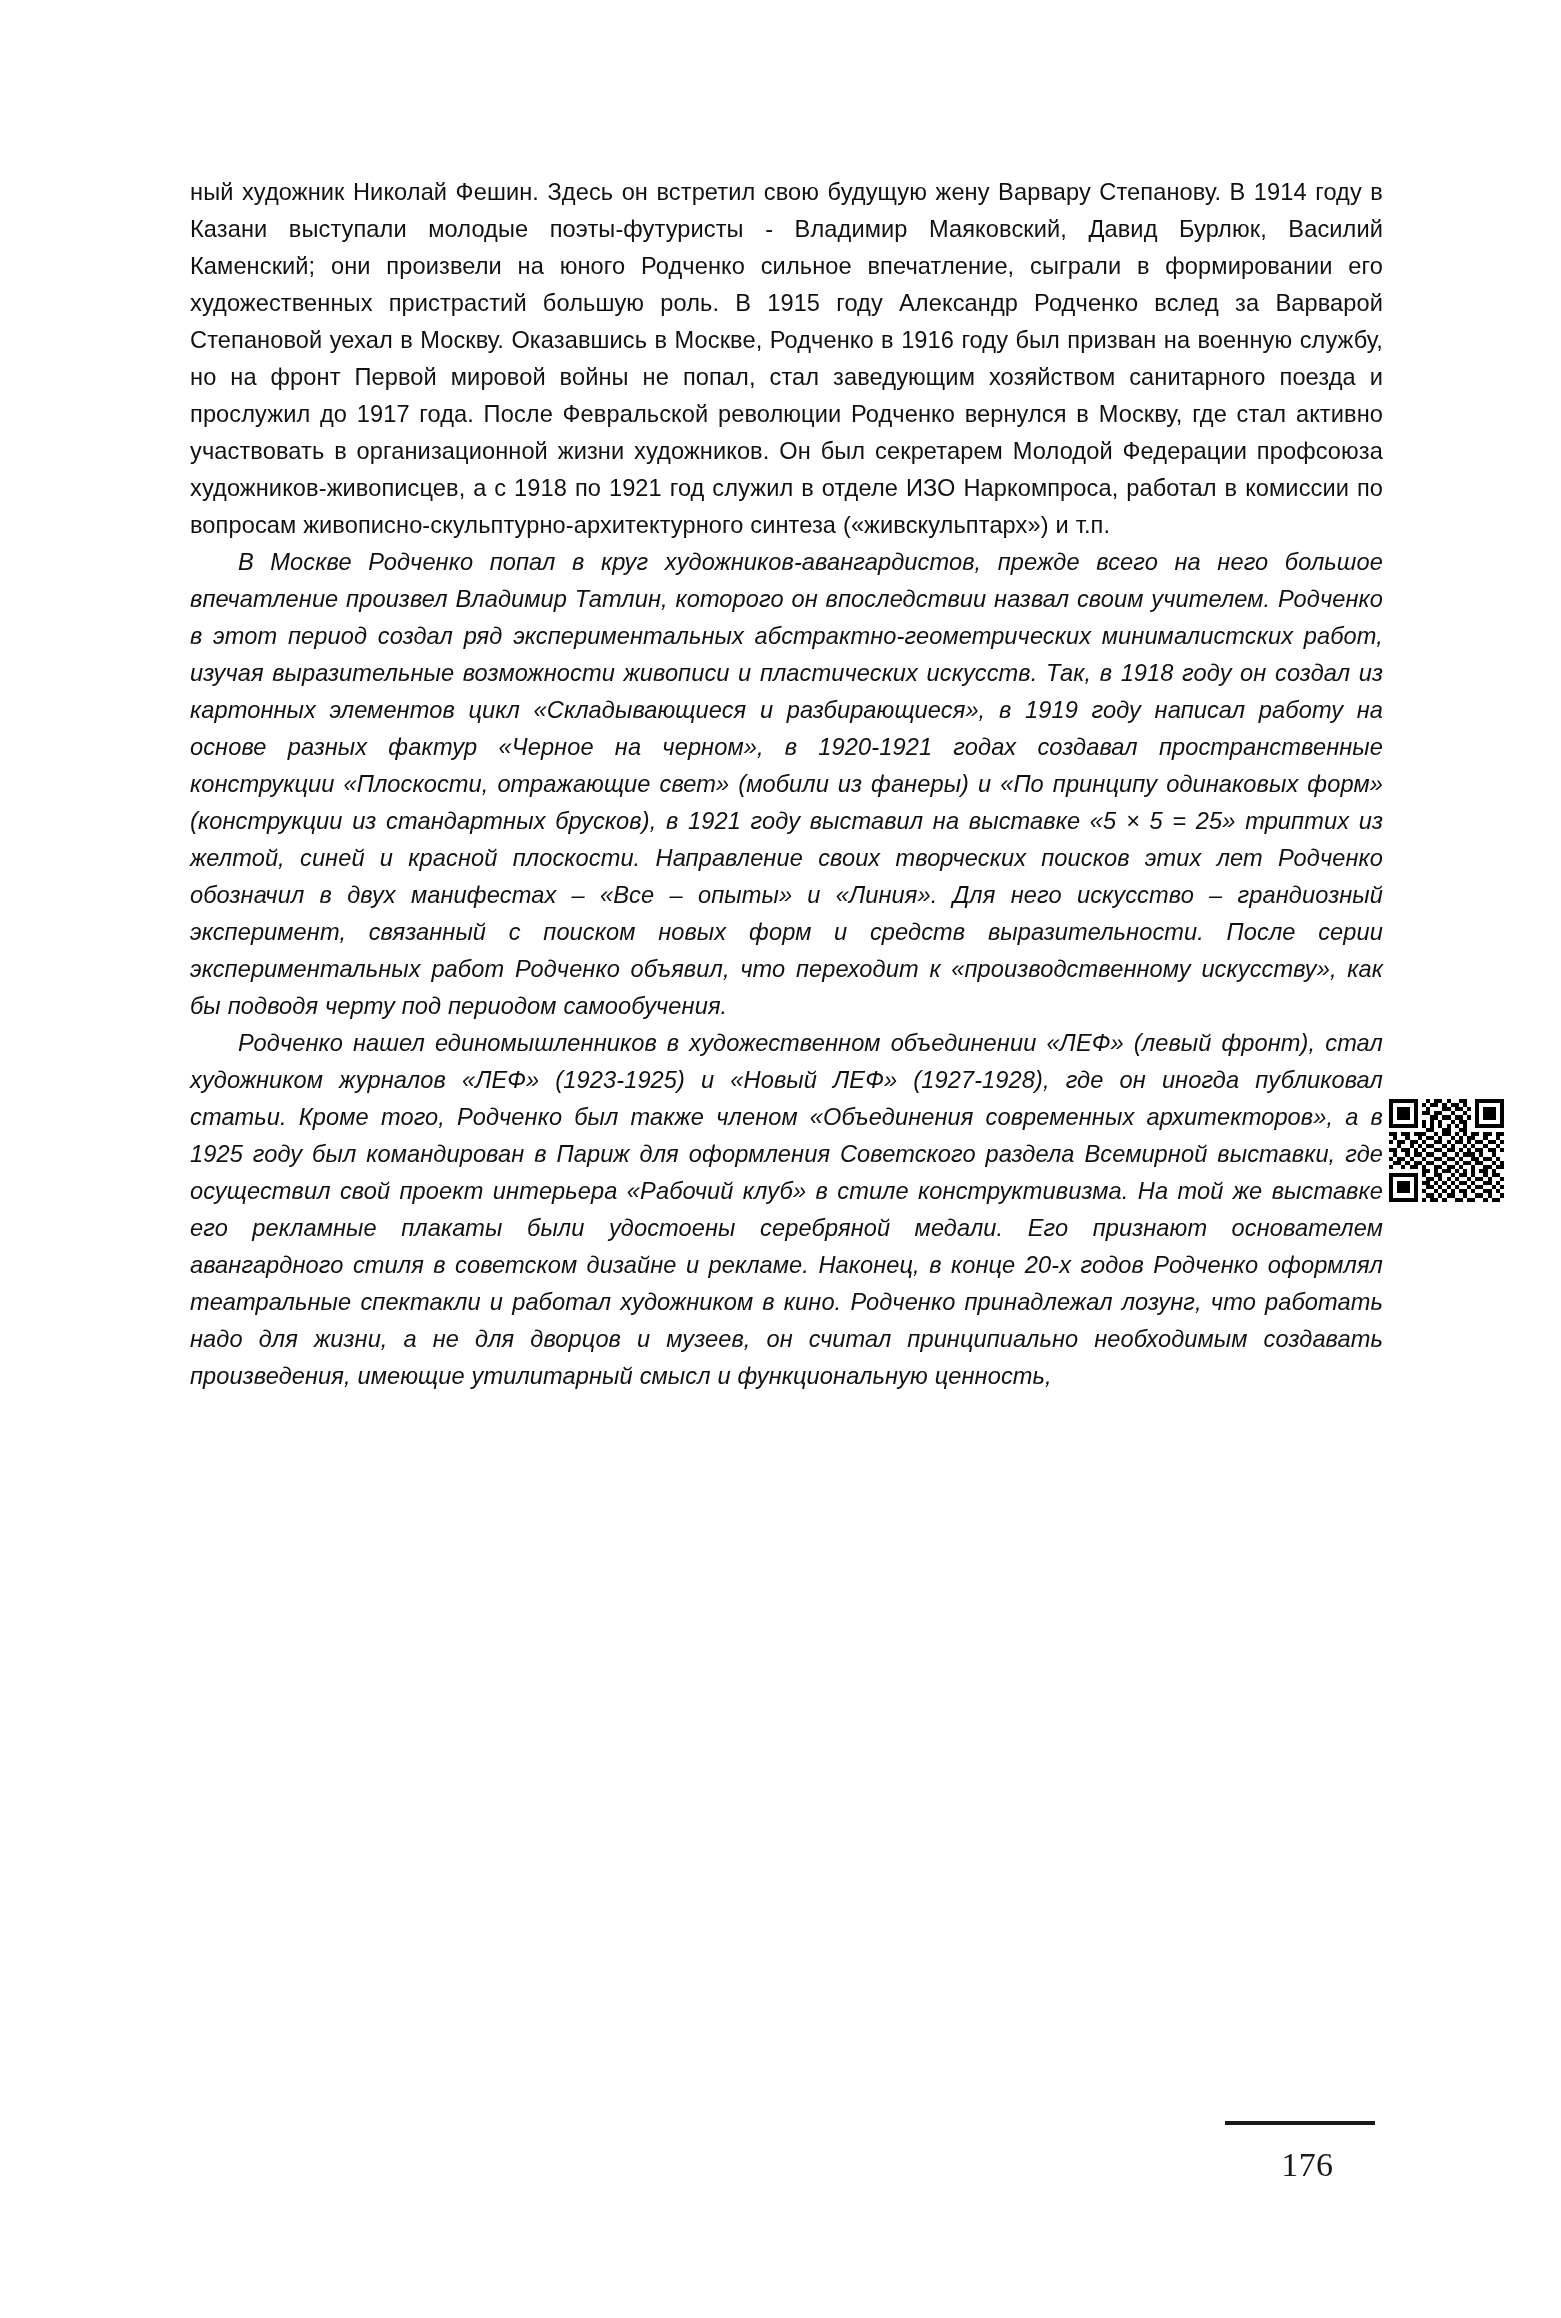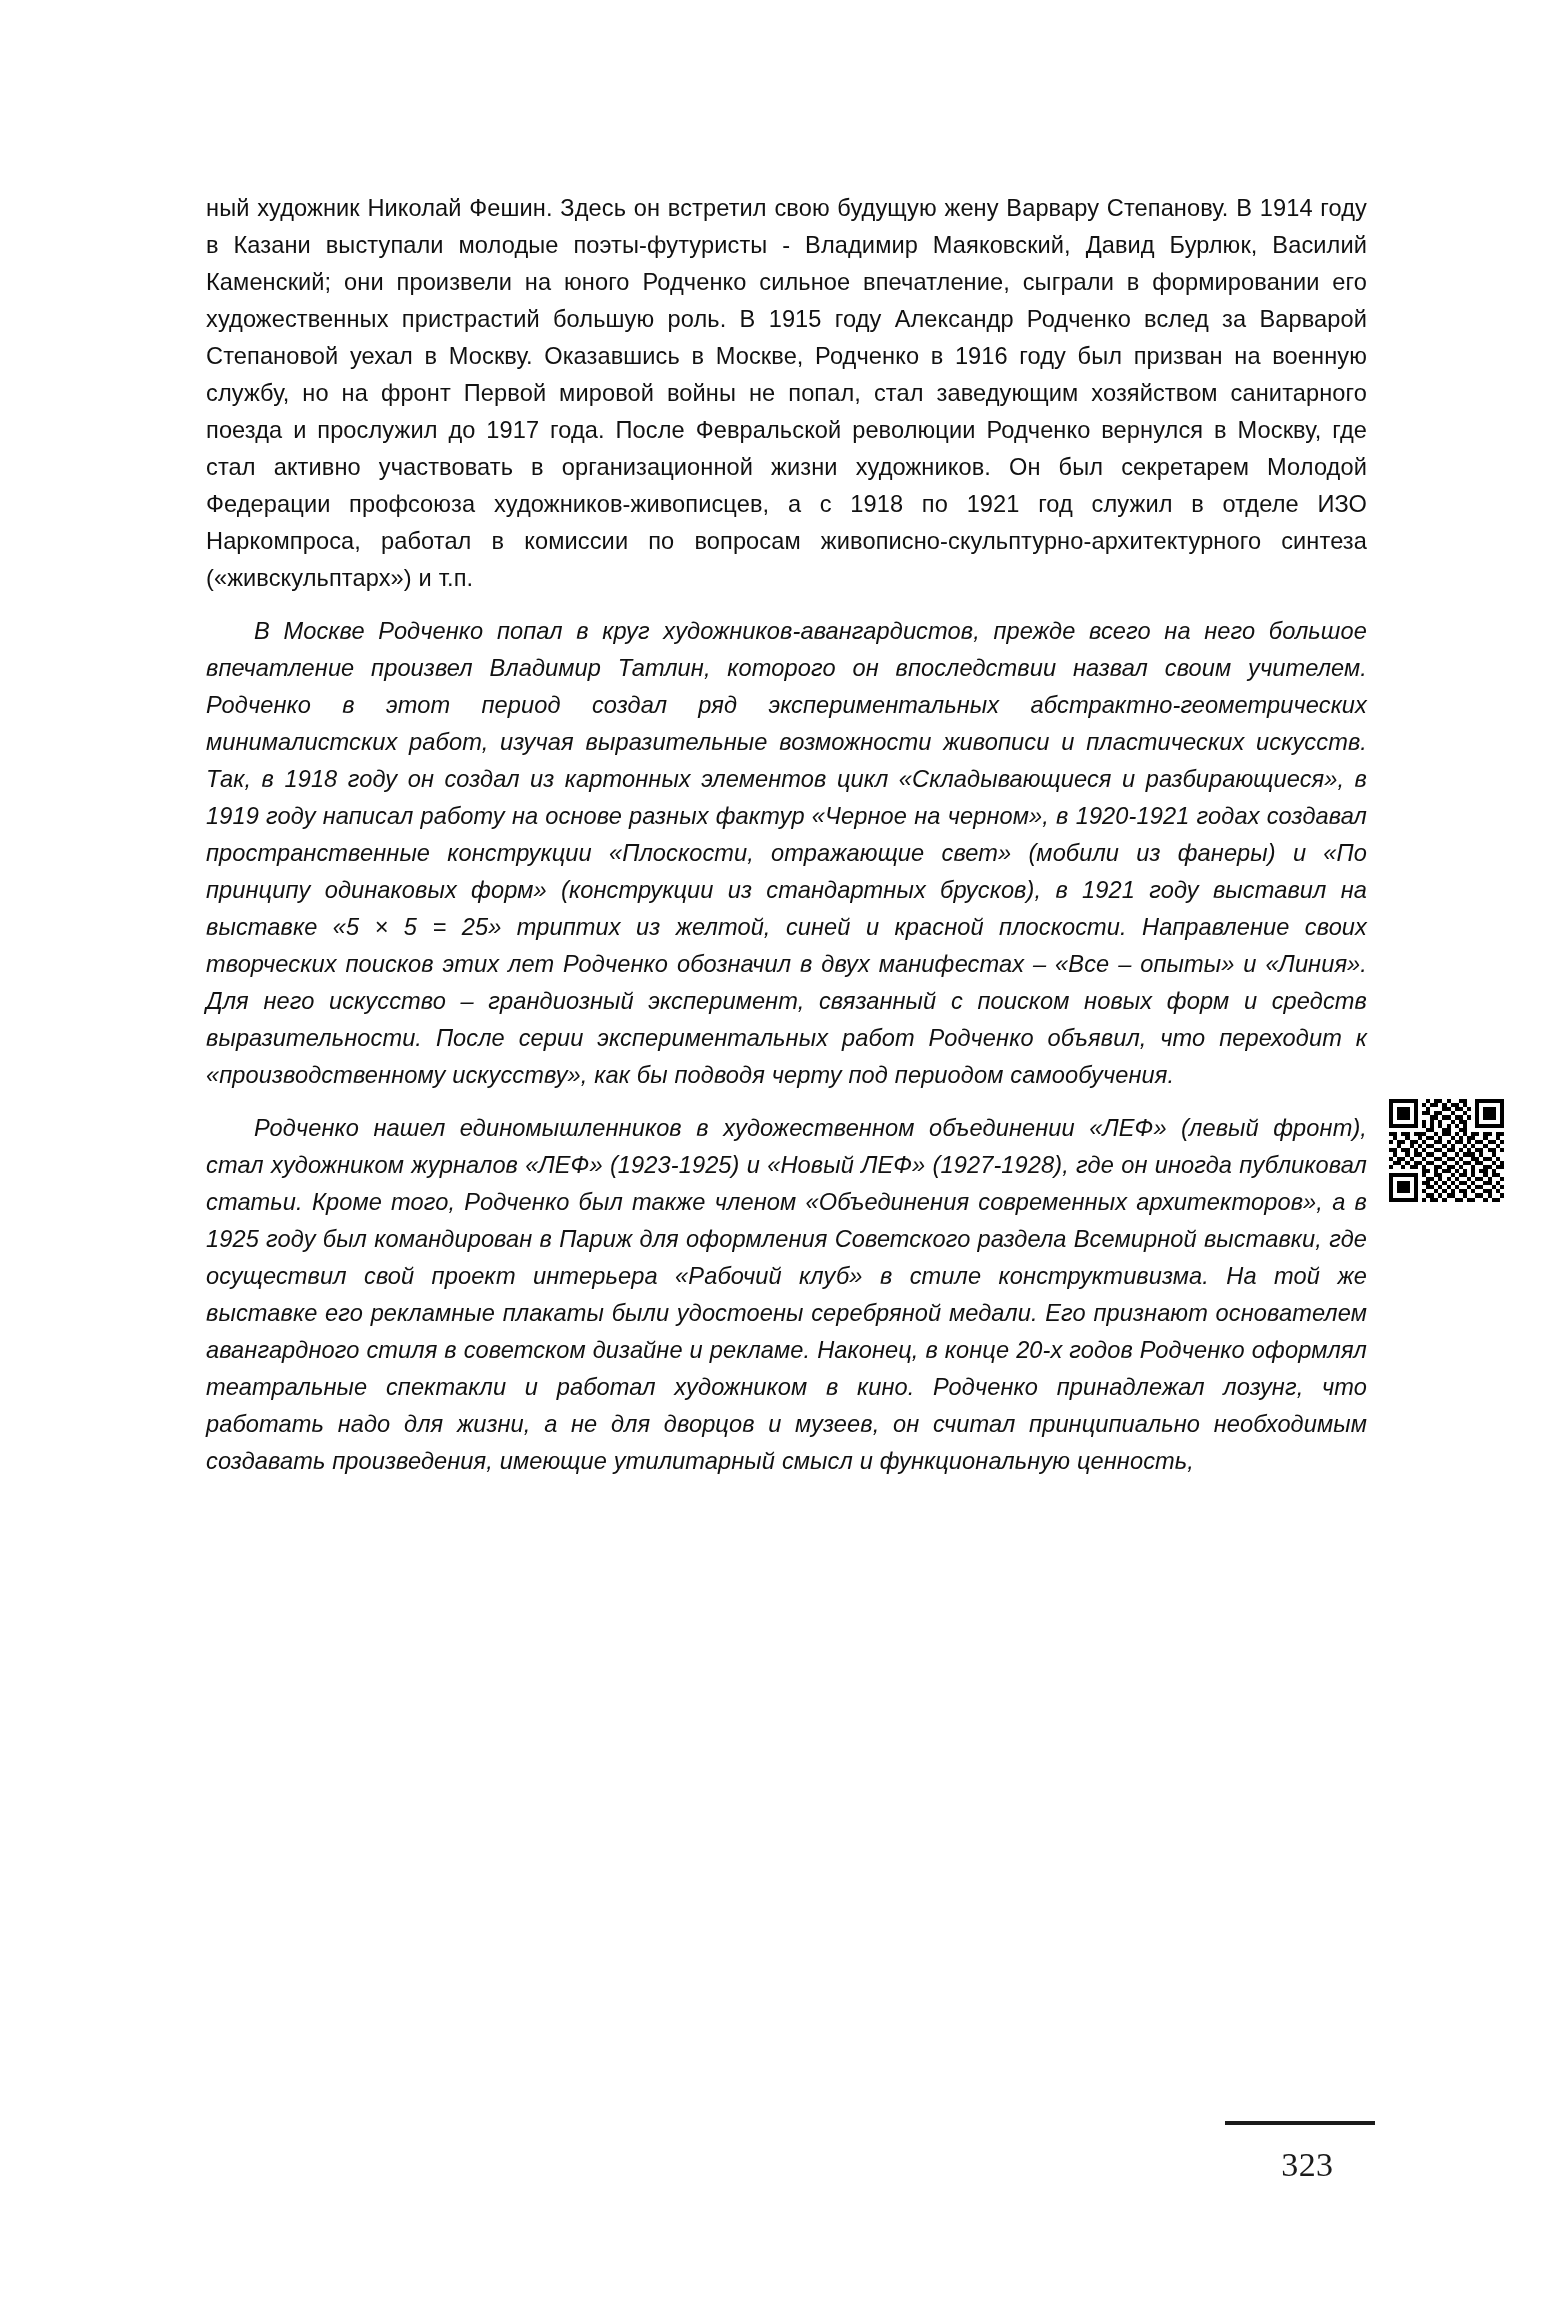--- a/index.html
+++ b/index.html
@@ -19,21 +19,21 @@
 
   
   .text-column {
     position: absolute;
     left: 190px;
     top: 174px;
     width: 1193px;
   }
 
   .para {
-    margin: 16px;
+    margin: 0;
     font-size: 23.6px;
     line-height: 37px;
     color: #111111;
     text-align: justify;
     text-justify: inter-word;
     -moz-text-align-last: left;
     text-align-last: left;
     letter-spacing: 0.1px;
     word-spacing: 0.2px;
     hyphens: none;
@@ -463,17 +463,17 @@
           <rect x="20" y="24" width="1" height="1"></rect>
           <rect x="23" y="24" width="1" height="1"></rect>
           <rect x="25" y="24" width="1" height="1"></rect>
           <rect x="26" y="24" width="1" height="1"></rect>
         </g>
     </svg>
   </div>
 
   <div class="footer">
     <div class="footer-rule"></div>
-    <div class="page-number">323</div>
+    <div class="page-number">176</div>
   </div>
 
 </div>
 
 
 </body></html>

